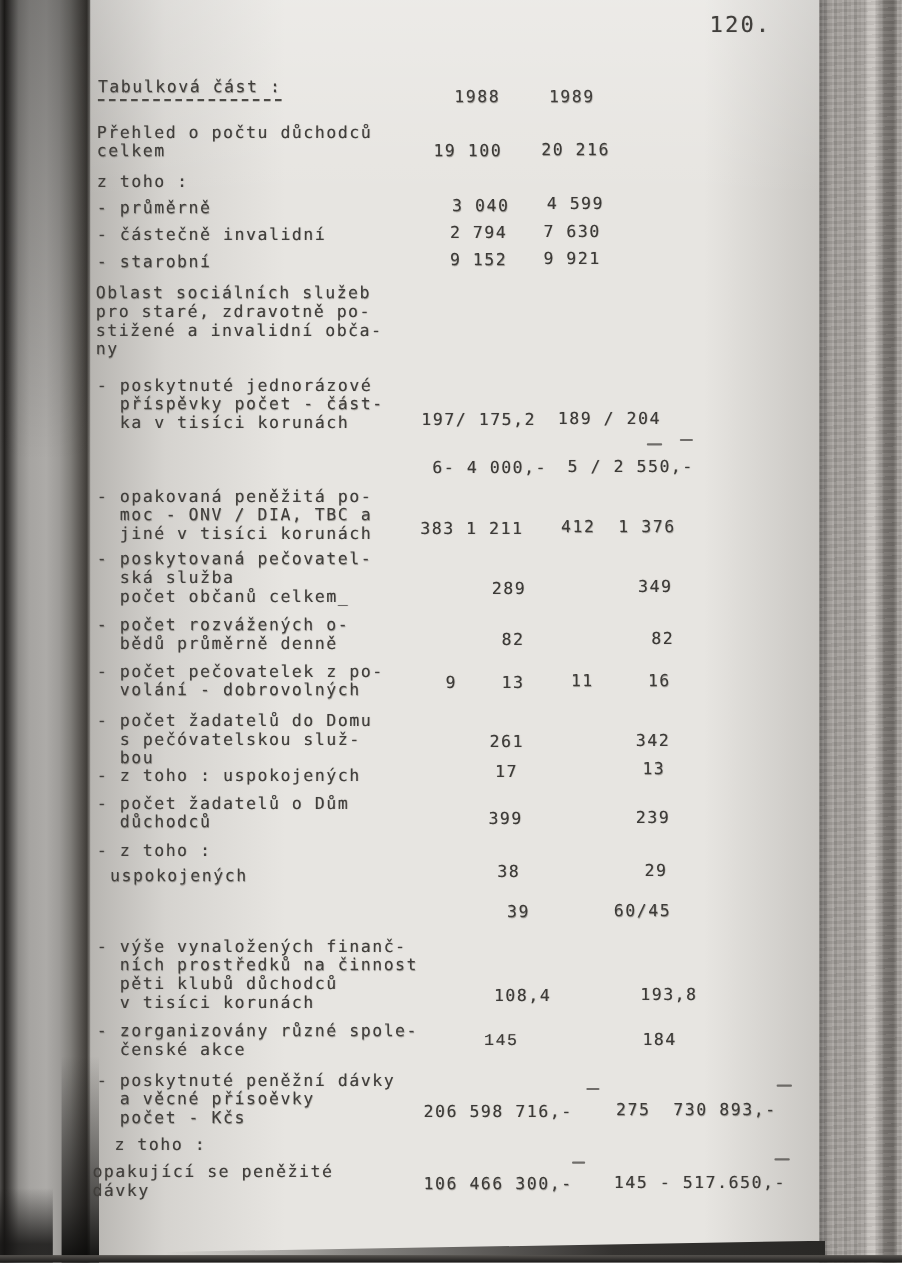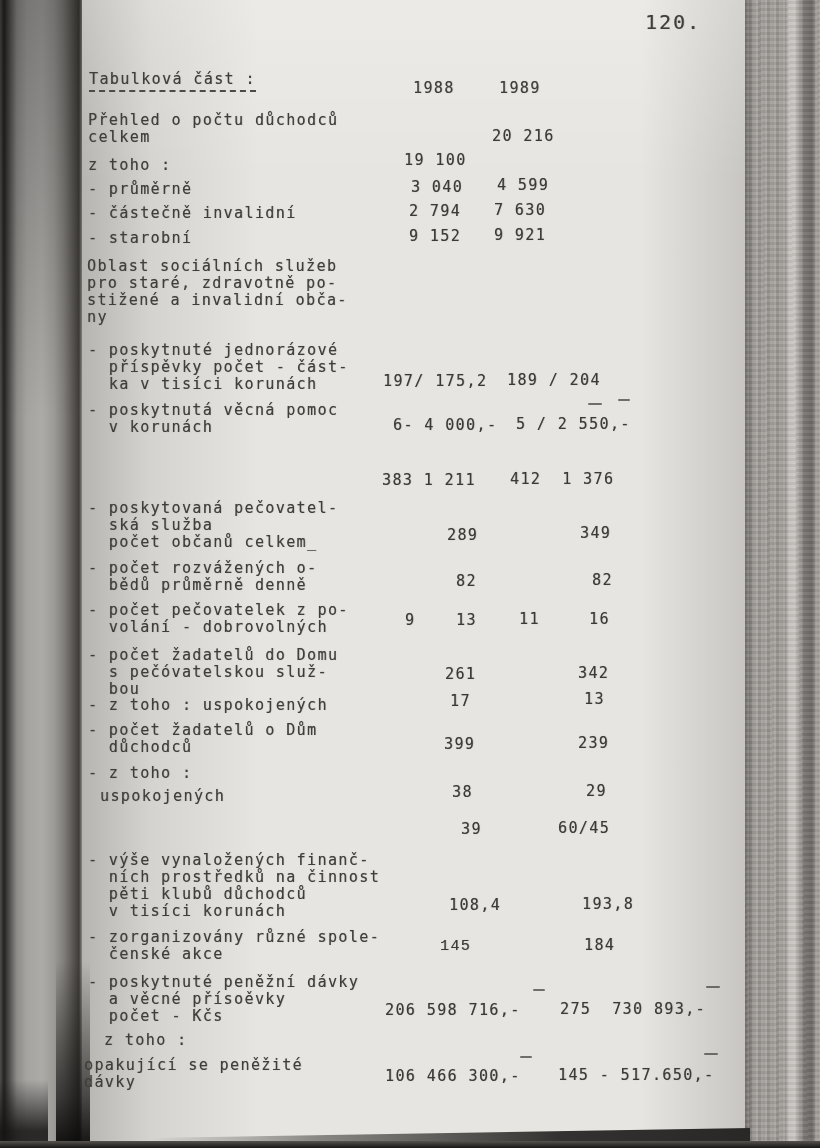--- a/index.html
+++ b/index.html
@@ -93,21 +93,21 @@
   <div class="bottom-bar"></div>
 
   <div class="txt pageno" style="left:645px;top:14px;">120.</div>
 
   <div class="txt title" style="left:89px;top:71px;">Tabulková část :</div>
   <div class="txt" style="left:413px;top:80px;">1988</div>
   <div class="txt" style="left:499px;top:80px;">1989</div>
 
   <div class="txt" style="left:88px;top:112px;">Přehled o počtu důchodců
 celkem</div>
-  <span class="txt val" style="left:404px;top:129px;margin-top:23px;">19 100</span>
+  <span class="txt val" style="left:394px;top:129px;">19 100</span>
   <span class="txt val" style="left:492px;top:128px;">20 216</span>
 
   <div class="txt" style="left:88px;top:157px;">z toho :</div>
 
   <div class="txt" style="left:88px;top:181px;">- průměrně</div>
   <span class="txt val" style="left:411px;top:179px;">3 040</span>
   <span class="txt val" style="left:497px;top:177px;">4 599</span>
 
   <div class="txt" style="left:88px;top:205px;">- částečně invalidní</div>
   <span class="txt val" style="left:409px;top:203px;">2 794</span>
@@ -121,25 +121,26 @@
 pro staré, zdravotně po-
 stižené a invalidní obča-
 ny</div>
 
   <div class="txt" style="left:88px;top:342px;">- poskytnuté jednorázové
   příspěvky počet - část-
   ka v tisíci korunách</div>
   <span class="txt val" style="left:383px;top:373px;">197/ 175,2</span>
   <span class="txt val" style="left:507px;top:372px;">189 / 204</span>
 
-  <div class="txt" style="left:88px;top:402px;">- poskytnutá věcná pomoc
-  v korunách</div>
   <span class="txt val" style="left:393px;top:417px;">6- 4 000,-</span>
   <span class="txt val" style="left:516px;top:416px;">5 / 2 550,-</span>
 
+  <div class="txt" style="left:88px;top:443px;">- opakovaná peněžitá po-
+  moc - ONV / DIA, TBC a
+  jiné v tisíci korunách</div>
   <span class="txt val" style="left:382px;top:472px;">383 1 211</span>
   <span class="txt val" style="left:510px;top:471px;">412  1 376</span>
 
   <div class="txt" style="left:88px;top:500px;">- poskytovaná pečovatel-
   ská služba
   počet občanů celkem_</div>
   <span class="txt val" style="left:447px;top:527px;">289</span>
   <span class="txt val" style="left:580px;top:525px;">349</span>
 
   <div class="txt" style="left:88px;top:560px;">- počet rozvážených o-

